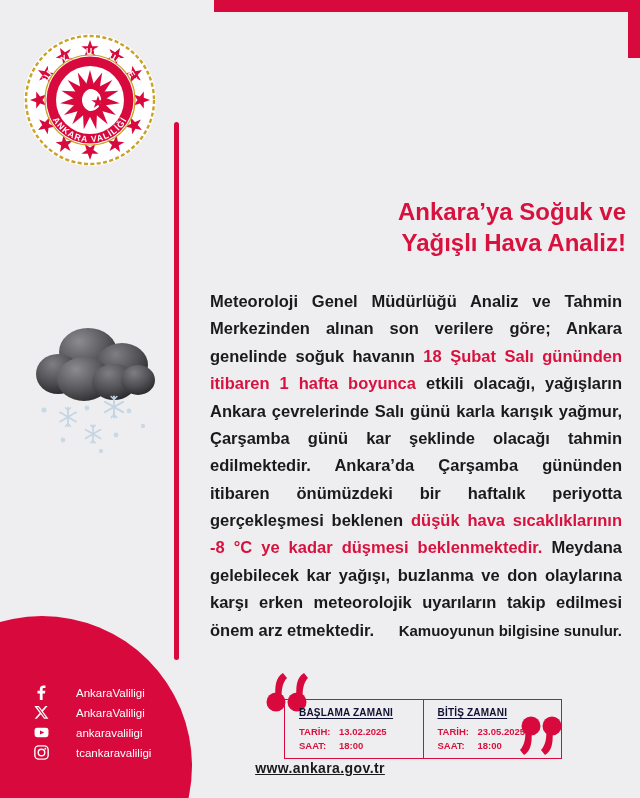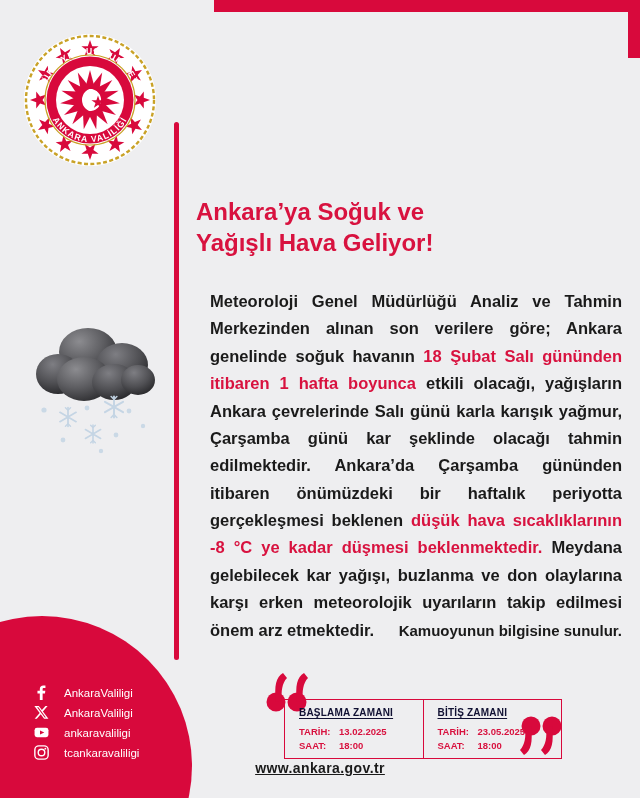--- a/index.html
+++ b/index.html
@@ -81,21 +81,21 @@
     color: #c41e3e;
     line-height: 1.18;
     margin-top: 2px;
   }
 
   
   .subtitle {
     position: absolute;
     left: 196px; top: 197px;
     width: 430px;
-    text-align: left;
+    text-align: right;
     color: #d8123f;
     font-size: 24px;
     font-weight: bold;
     line-height: 1.28;
   }
 
   
   .weather-art {
     position: absolute;
     left: 30px; top: 322px;
@@ -173,21 +173,21 @@
   .social {
     position: absolute;
     left: 34px; bottom: 38px;
     display: flex;
     flex-direction: column;
     gap: 5px;
   }
   .social-row {
     display: flex;
     align-items: center;
-    gap: 15px;
+    gap: 27px;
     color: #ffffff;
     font-size: 11.5px;
   }
   .social-row .glyph {
     width: 15px; height: 15px;
     display: flex; align-items: center; justify-content: center;
     flex: 0 0 15px;
   }
 
   .website {
@@ -317,21 +317,21 @@
       </text>
       <text font-family="'Liberation Sans', sans-serif" font-size="8.6" font-weight="bold" fill="#ffffff" letter-spacing="1.1">
         <textPath href="#arcBottom" startOffset="50%" text-anchor="middle">ANKARA VALİLİĞİ</textPath>
       </text>
     </svg>
   </div>
 
 
   <div class="subtitle">
     <div>Ankara’ya Soğuk ve</div>
-    <div>Yağışlı Hava Geliyor!</div>
+    <div>Yağışlı Hava Analiz!</div>
   </div>
 
   <div class="weather-art">
     <svg viewBox="0 0 142 132" width="142" height="132">
       <defs>
         <radialGradient id="pufA" cx="35%" cy="28%" r="78%">
           <stop offset="0%" stop-color="#8c8c90"></stop>
           <stop offset="55%" stop-color="#5c5c60"></stop>
           <stop offset="100%" stop-color="#2e2e31"></stop>
         </radialGradient>

